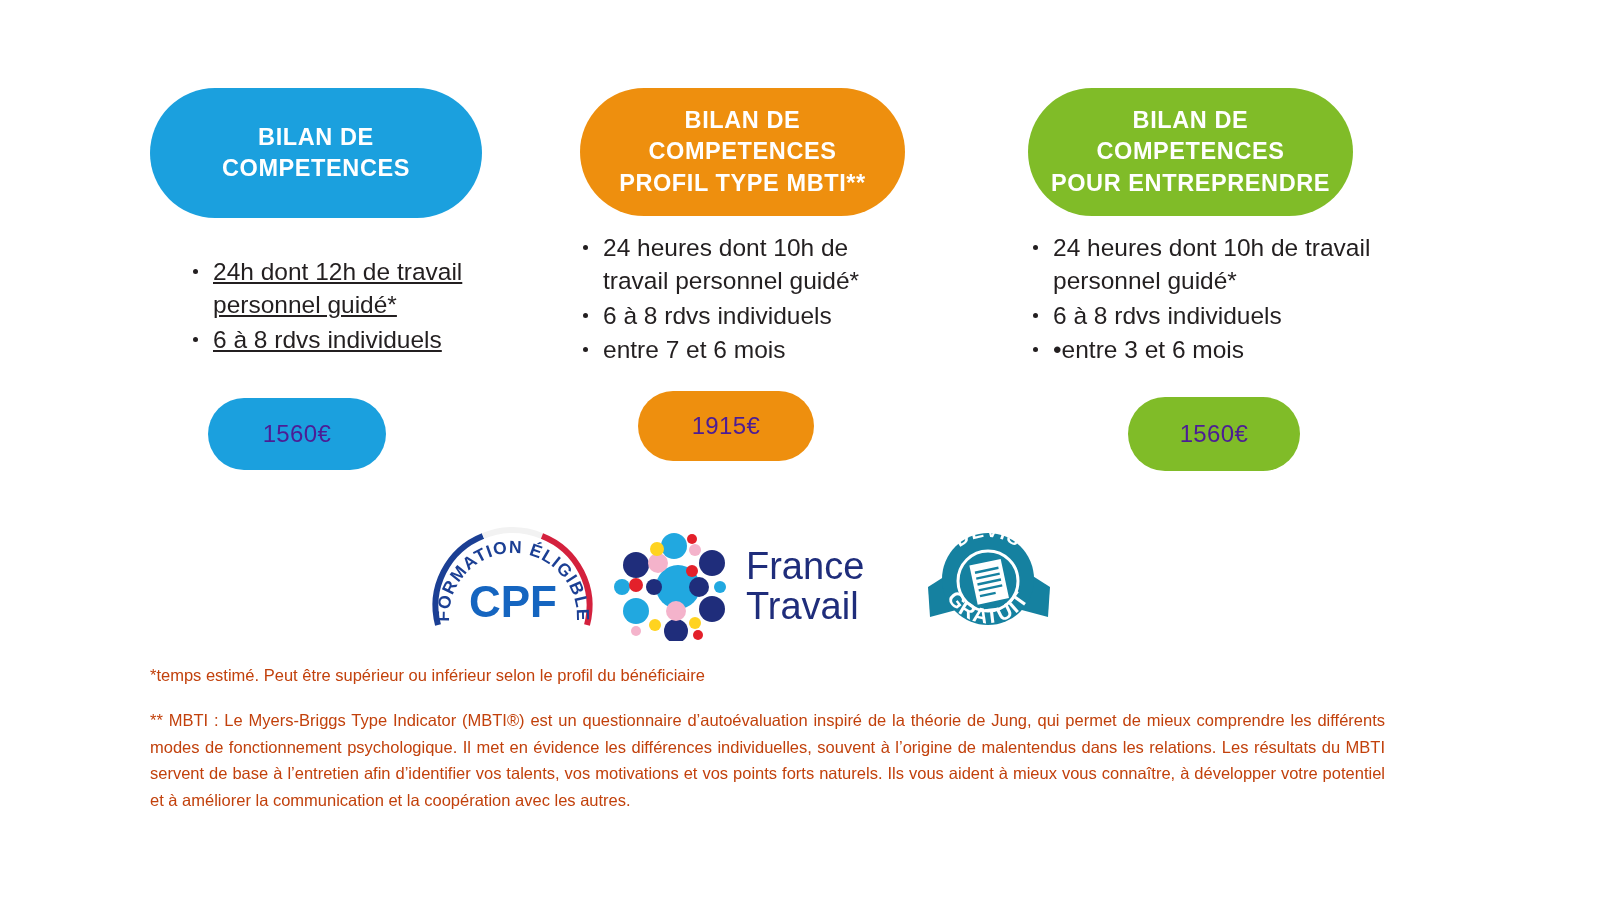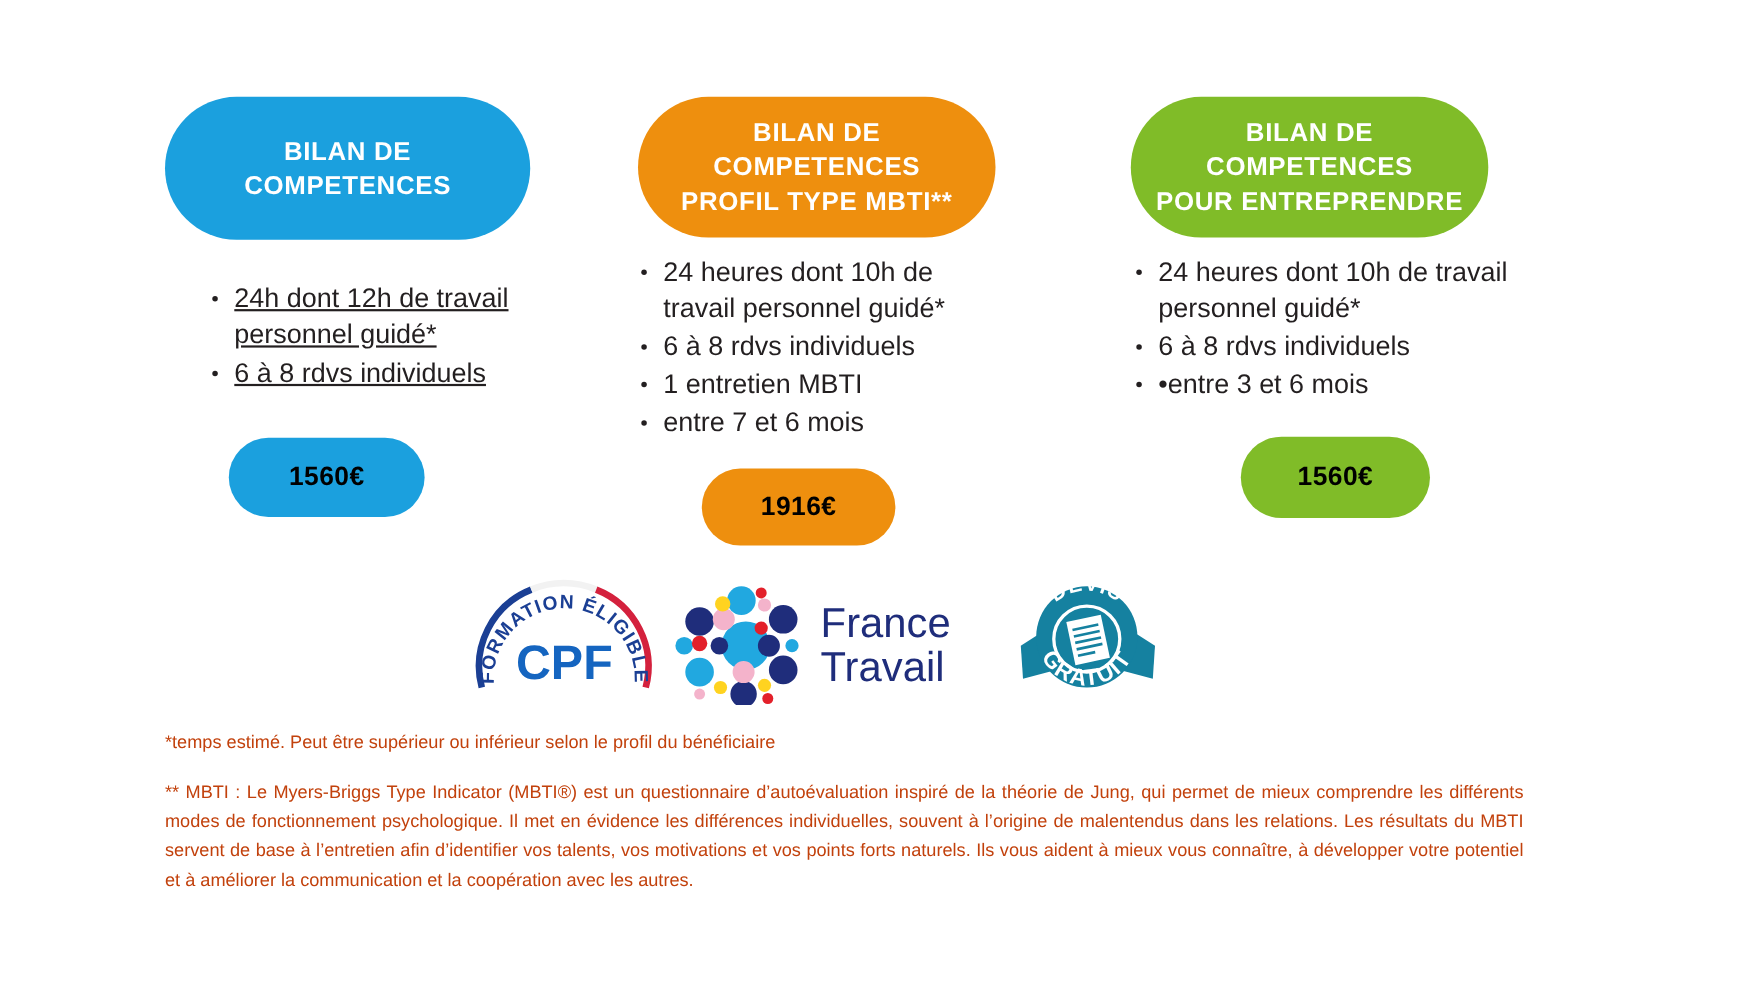--- a/index.html
+++ b/index.html
@@ -99,22 +99,22 @@
 
   .card.c1 ul.features { margin: 38px 0 0 35px; width: 300px; text-decoration: underline; }
   .card.c2 ul.features { margin: 16px 0 0 5px;  width: 345px; }
   .card.c3 ul.features { margin: 16px 0 0 15px; width: 350px; }
 
   
   .price {
     display: flex;
     align-items: center;
     justify-content: center;
-    color: #000000;
-    font-weight: bold;
+    color: #4c1d95;
+    font-weight: normal;
     font-size: 24px;
     letter-spacing: 0.4px;
     border-radius: 42px;
   }
 
   .card.c1 .price { width: 178px; height: 72px; background: #1ba0de; margin: 42px 0 0 58px; }
   .card.c2 .price { width: 176px; height: 70px; background: #ee8f0e; margin: 24px 0 0 68px; }
   .card.c3 .price { width: 172px; height: 74px; background: #80bc28; margin: 30px 0 0 118px; }
 
   
@@ -176,24 +176,23 @@
     <div class="card c2">
       <div class="pill">
         <div class="pill-text">
           <div>BILAN DE COMPETENCES</div>
           <div>PROFIL TYPE MBTI**</div>
         </div>
       </div>
       <ul class="features">
         <li>24 heures dont 10h de travail personnel guidé*</li>
         <li>6 à 8 rdvs individuels</li>
-        <li>1 entretien MBTI</li>
         <li>entre 7 et 6 mois</li>
       </ul>
-      <div class="price">1916€</div>
+      <div class="price">1915€</div>
     </div>
 
     <div class="card c3">
       <div class="pill">
         <div class="pill-text">
           <div>BILAN DE COMPETENCES</div>
           <div>POUR ENTREPRENDRE</div>
         </div>
       </div>
       <ul class="features">

